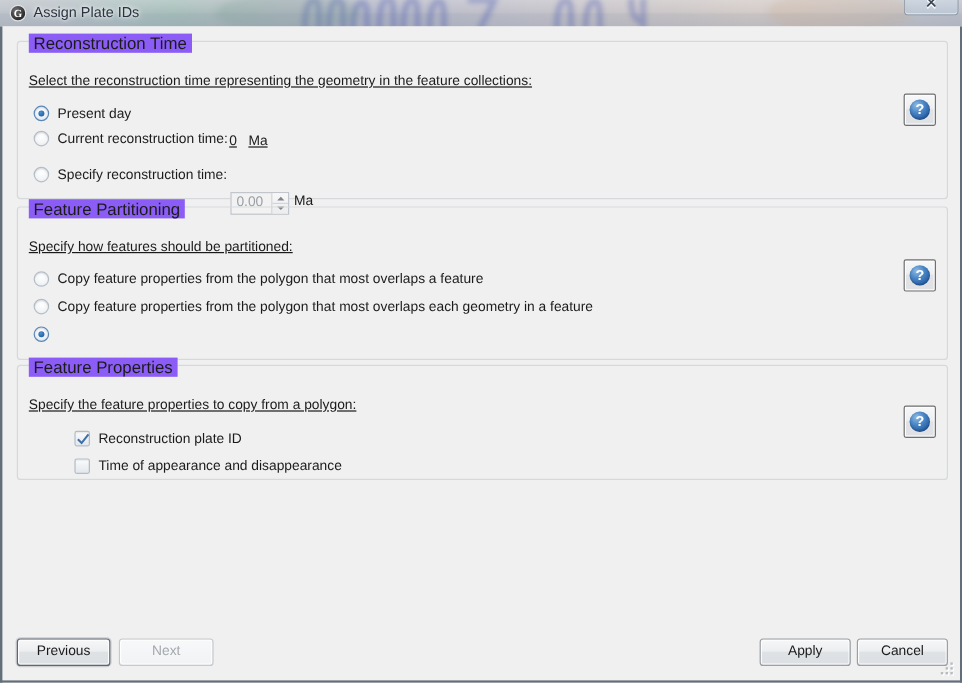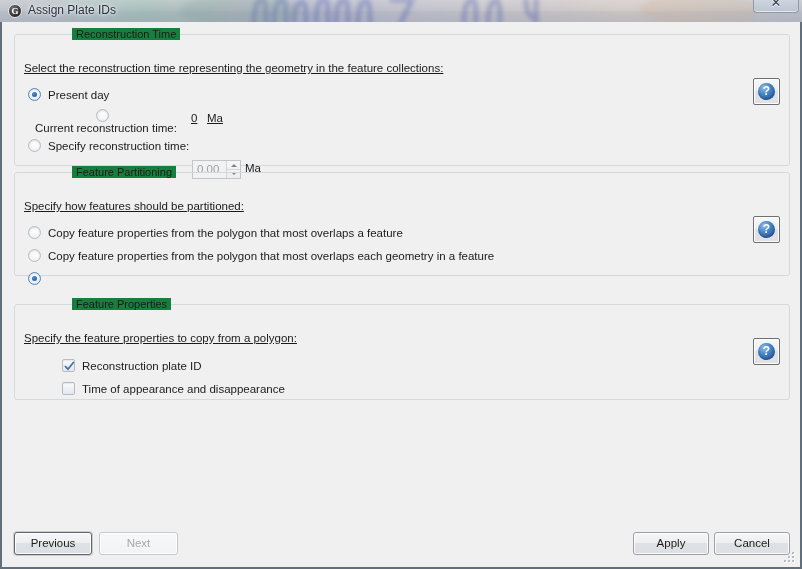--- a/index.html
+++ b/index.html
@@ -124,25 +124,24 @@
     position: absolute;
     box-sizing: border-box;
     border: 1px solid #d6d9dc;
     border-radius: 3px;
     background: transparent;
   }
   .groupbox > .gb-title {
     position: absolute;
     left: 9px; top: -7px;
     padding: 0 4px;
-    background: #15803d;
-    font-size: 11px;
+    background: #8b5cf6;
+    font-size: 14px;
     color: #1b1b1b;
     white-space: nowrap;
-    margin-left: 48px;
   }
 
   
   .prompt {
     position: absolute;
     font-size: 11.5px;
     color: #1b1b1b;
     white-space: nowrap;
     text-decoration: underline;
   }
@@ -361,21 +360,21 @@
       <span class="gb-title">Reconstruction Time</span>
     </div>
 
     <div class="prompt" style="left:22px;top:40px;">Select the reconstruction time representing the geometry in the feature collections:</div>
 
     <div class="radio-row" style="left:26px;top:66px;">
       <span class="radio checked"></span>
       <span class="radio-label">Present day</span>
     </div>
 
-    <div class="radio-row" style="left:26px;top:87px;flex-direction:column;">
+    <div class="radio-row" style="left:26px;top:87px;">
       <span class="radio"></span>
       <span class="radio-label">Current reconstruction time:</span>
     </div>
     <div class="prompt" style="left:189px;top:90px;">0</div>
     <div class="prompt" style="left:205px;top:90px;">Ma</div>
 
     <div class="radio-row" style="left:26px;top:117px;">
       <span class="radio"></span>
       <span class="radio-label">Specify reconstruction time:</span>
     </div>
@@ -386,21 +385,21 @@
         <div class="a up"></div>
         <div class="a dn"></div>
       </div>
     </div>
     <div id="spin-unit">Ma</div>
 
     <div class="help-button" style="left:751px;top:56px;">
       <div class="qcircle">?</div>
     </div>
 
-    <div class="groupbox" style="left:12px;top:150px;width:776px;height:104px;">
+    <div class="groupbox" style="left:12px;top:150px;width:776px;height:128px;">
       <span class="gb-title">Feature Partitioning</span>
     </div>
 
     <div class="prompt" style="left:22px;top:178px;">Specify how features should be partitioned:</div>
 
     <div class="radio-row" style="left:26px;top:204px;">
       <span class="radio"></span>
       <span class="radio-label">Copy feature properties from the polygon that most overlaps a feature</span>
     </div>
 

